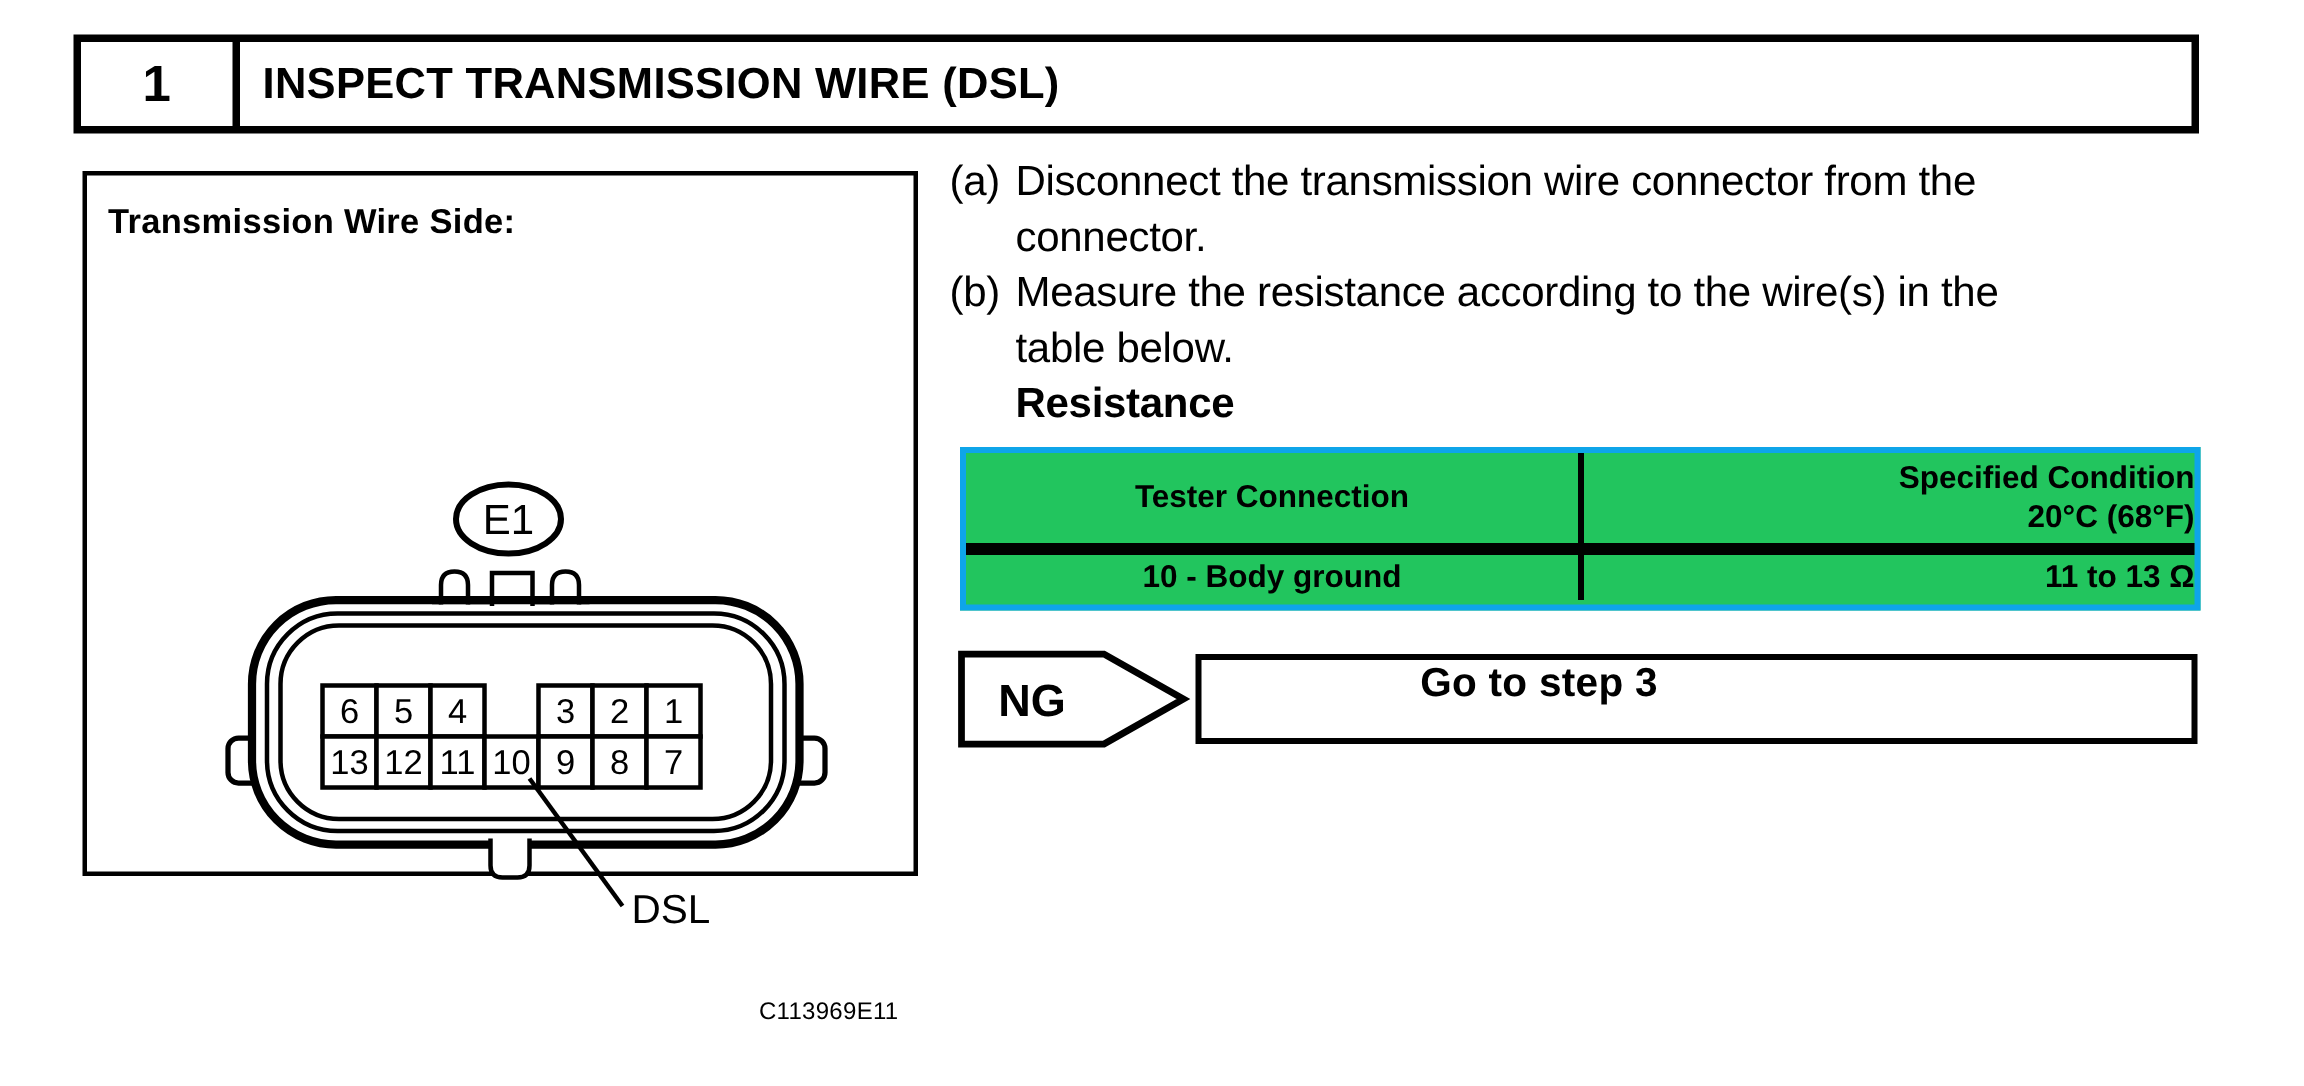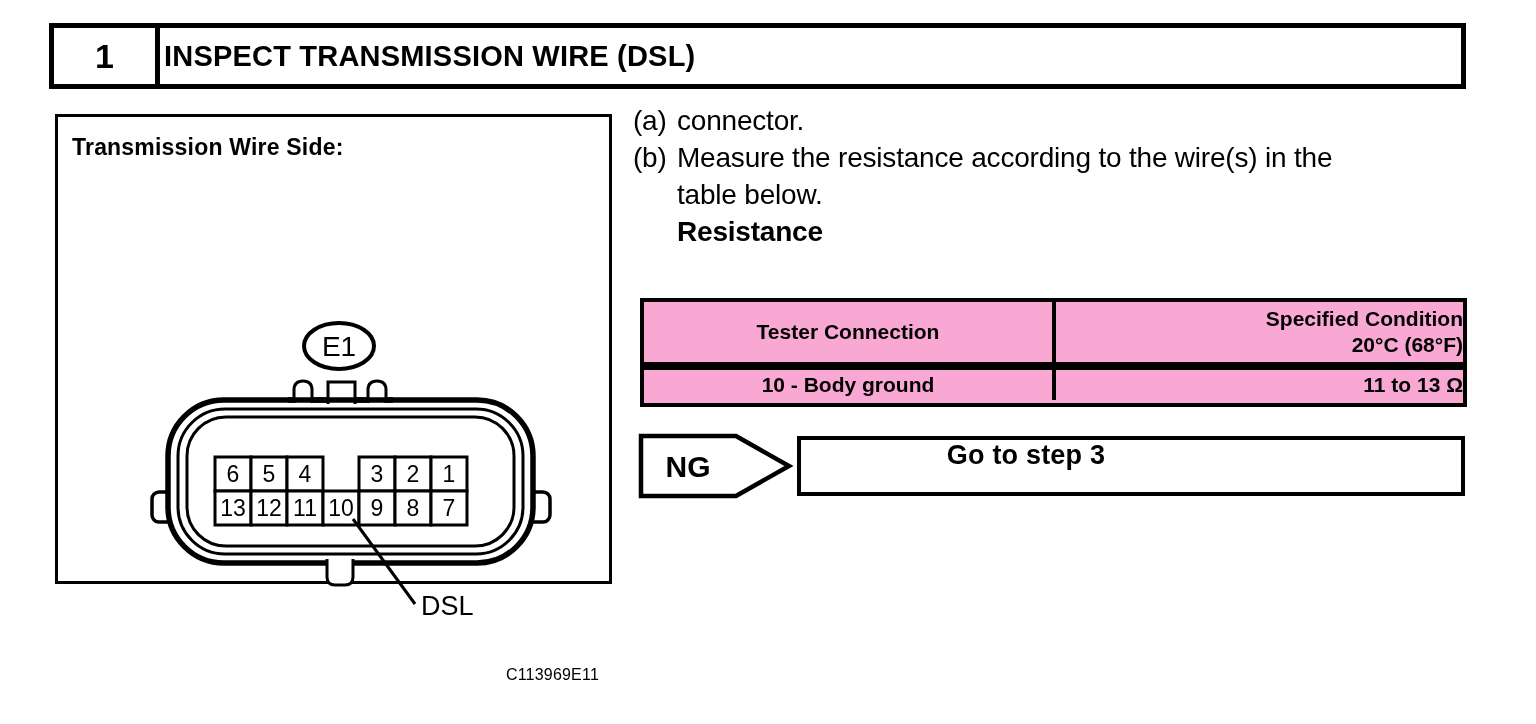--- a/index.html
+++ b/index.html
@@ -15,21 +15,21 @@
     position:absolute; left:49px; top:23px; width:1417px; height:66px;
     border:5px solid #000; display:flex; background:#fff;
   }
   .step-number-cell {
     width:106px; border-right:5px solid #000;
     display:flex; align-items:center; justify-content:center;
     font-size:34px; font-weight:bold;
   }
   .step-title-cell {
     flex:1; display:flex; align-items:center;
-    padding-left:4px; font-size:29px; font-weight:bold; letter-spacing:0.2px;
+    padding-left:15px; font-size:29px; font-weight:bold; letter-spacing:0.2px;
   }
 
   
   .figure-panel {
     position:absolute; left:55px; top:114px; width:557px; height:470px;
     border:3px solid #000; background:#fff;
   }
   .figure-caption { position:absolute; left:14px; font-size:23px; font-weight:bold; letter-spacing:0.2px; white-space:nowrap; }
   .caption-side { top:17px; }
   .caption-view { top:99px; }
@@ -45,21 +45,21 @@
     font-size:28px; line-height:37px; letter-spacing:-0.2px;
   }
   .step-row { display:flex; }
   .step-label { width:44px; flex:none; }
   .step-lines { flex:1; }
   .res-heading { font-weight:bold; margin-left:44px; }
 
   
   .spec-table {
     position:absolute; left:640px; top:298px; width:827px; height:109px;
-    border:4px solid #000000; background:#f9a8d4;
+    border:4px solid #0ea5e9; background:#22c55e;
     font-weight:bold; text-align:center;
   }
   .t-row { display:flex; }
   .t-header { height:60px; font-size:21px; line-height:26px; }
   .t-sep { height:3px; border-top:4px solid #000; border-bottom:4px solid #000; }
   .t-body { height:30px; font-size:21px; }
   .t-c1 { width:412px; border-right:4px solid #000; display:flex; flex-direction:column; align-items:center; justify-content:center; }
   .t-c2 { flex:1; display:flex; flex-direction:column; align-items:flex-end; justify-content:center; }
 
   
@@ -138,20 +138,21 @@
       <text x="236" y="44" font-size="28" text-anchor="middle">E1</text>
     </svg>
 
     <div class="figure-code">C113969E11</div>
   </div>
 
   <div class="instructions">
     <div class="step-row">
       <div class="step-label">(a)</div>
       <div class="step-lines">
+        <div>Disconnect the transmission wire connector from the</div>
         <div>connector.</div>
       </div>
     </div>
     <div class="step-row">
       <div class="step-label">(b)</div>
       <div class="step-lines">
         <div>Measure the resistance according to the wire(s) in the</div>
         <div>table below.</div>
       </div>
     </div>

